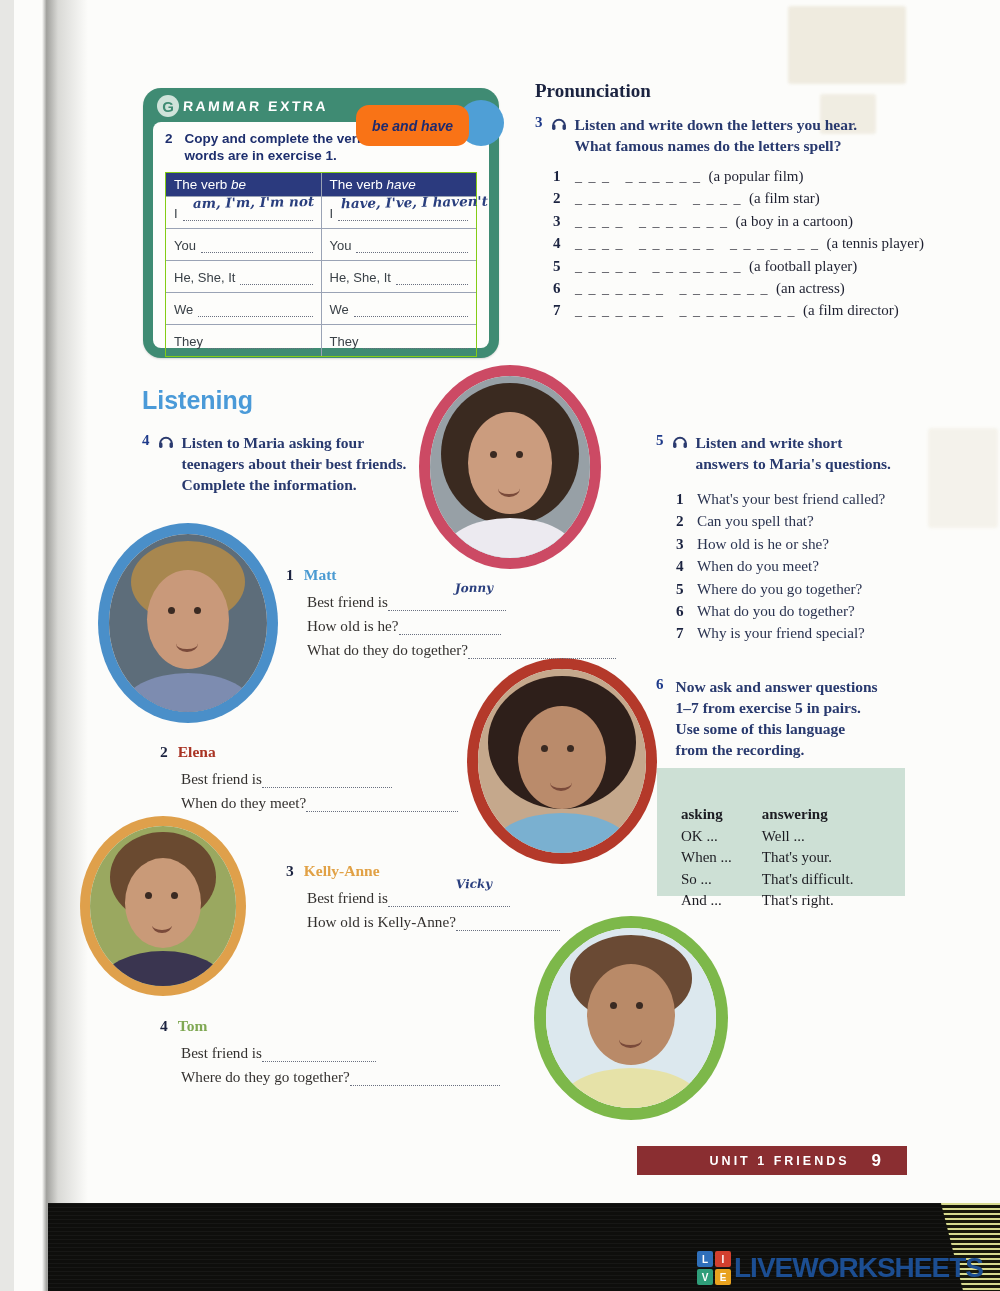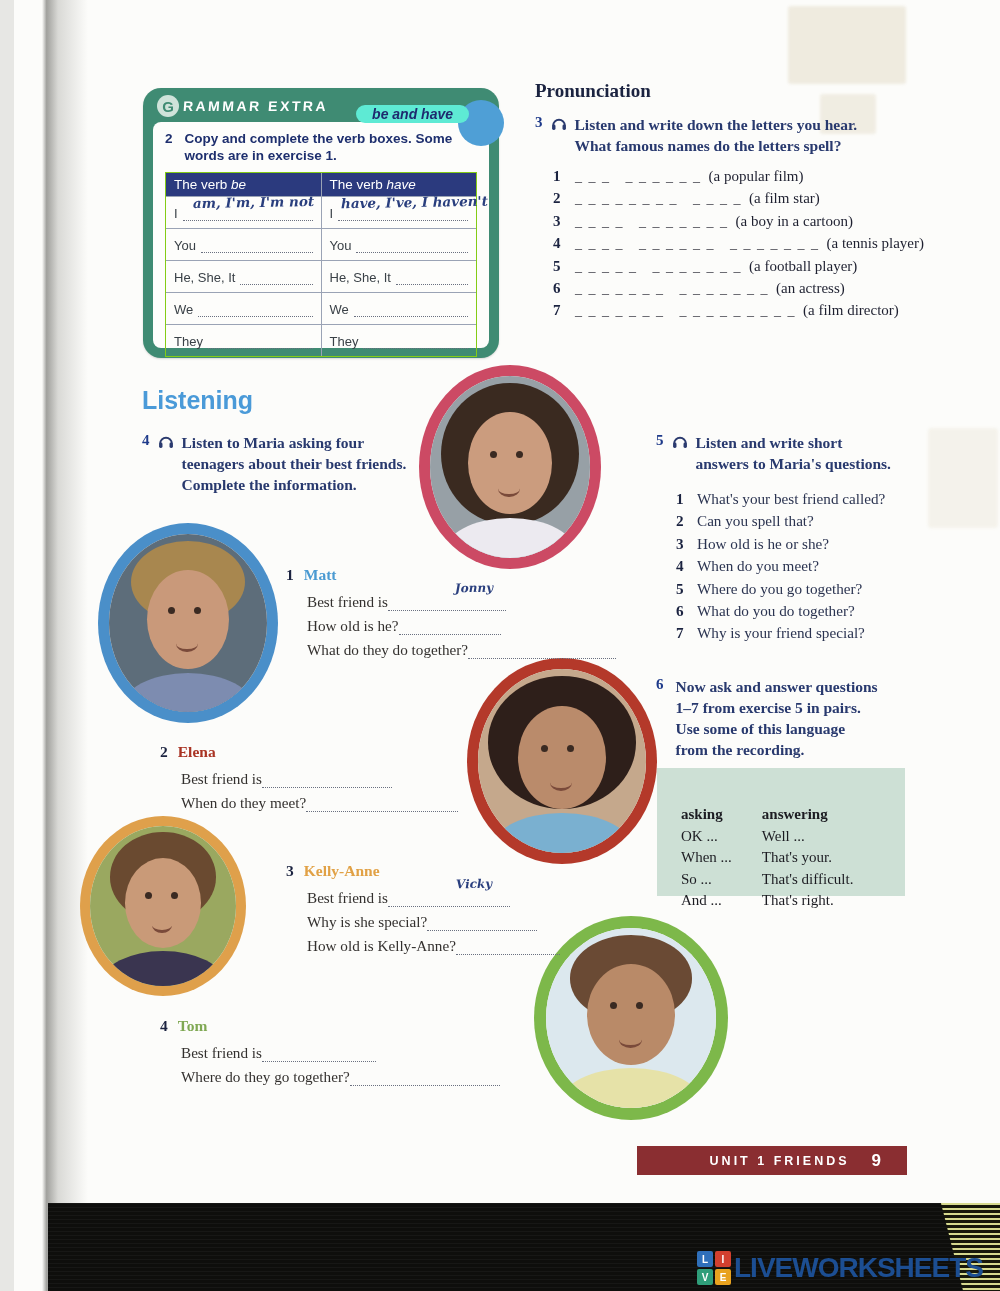--- a/index.html
+++ b/index.html
@@ -12,21 +12,21 @@
   .binding{left:42px;top:0;width:46px;height:1291px;
     background:linear-gradient(to right,rgba(255,255,255,0) 0,rgba(130,130,126,.75) 10%,rgba(175,175,170,.45) 35%,rgba(252,252,250,0) 100%);}
   .ghost{background:#ece7d9;border-radius:3px;filter:blur(1.5px);}
 
   
   .gbox{left:143px;top:88px;width:356px;height:270px;background:#3f8b73;border-radius:18px;box-shadow:0 1px 2px rgba(0,0,0,.15);}
   .glogo{position:absolute;left:14px;top:7px;display:flex;align-items:center;gap:4px;}
   .glogo .gcircle{width:22px;height:22px;border-radius:50%;background:#cfe3da;color:#3f8b73;
     font:800 15px "Liberation Sans",sans-serif;display:flex;align-items:center;justify-content:center;}
   .glogo .gword{color:#fff;font:800 14px "Liberation Sans",sans-serif;letter-spacing:2.5px;transform:skewX(-4deg);}
-  .gbadge{position:absolute;right:30px;top:17px;height:18px;padding:0 16px;background:#5eead4;border-radius:13px;
+  .gbadge{position:absolute;right:30px;top:17px;height:41px;padding:0 16px;background:#f97316;border-radius:13px;
     display:flex;align-items:center;font:700 italic 14px "Liberation Sans",sans-serif;color:#1e2a6e;z-index:2;}
   .gdot{position:absolute;right:-5px;top:12px;width:46px;height:46px;border-radius:50%;background:#4f9fd6;z-index:1;}
   .gpanel{position:absolute;left:10px;right:10px;top:34px;bottom:10px;background:#fdfdfb;border-radius:8px;padding:8px 12px 0 12px;box-sizing:border-box;}
   .ginstr{display:flex;gap:12px;font:700 13.5px "Liberation Sans",sans-serif;color:#1e2f6e;line-height:17px;}
   .gtable{margin-top:8px;border:1px solid #84cc16;font-family:"Liberation Sans",sans-serif;}
   .gthead{display:flex;background:#2b3a7e;color:#fff;font-size:13.5px;}
   .gthead>div{flex:1;padding:4px 8px;}
   .grow{display:flex;border-top:1px solid #9aa3b5;font-size:13px;color:#3a4147;}
   .gcell{flex:1;display:flex;align-items:flex-end;gap:5px;padding:5px 8px 7px 8px;height:19px;}
   .gcell.right{border-left:1px solid #9aa3b5;}
@@ -326,24 +326,20 @@
       <span style="color:#e1a145;">Kelly-Anne</span>
       </div>
     <div class="fields">
       <div class="field">
           <span>Best friend is</span>
         <span class="dotted" style="width:122px;">
             <span class="hand">Vicky</span>
           </span>
         </div>
       <div class="field">
-          <span>Why is she special?</span>
-        <span class="dotted" style="width:110px;"></span>
-        </div>
-      <div class="field">
           <span>How old is Kelly-Anne?</span>
         <span class="dotted" style="width:104px;"></span>
         </div>
     </div>
   </div>
 
   <div class="abs pblock" style="left:160px;top:1017px;">
     <div class="head">
         <span class="n">4</span>
       <span style="color:#7fa853;">Tom</span>

